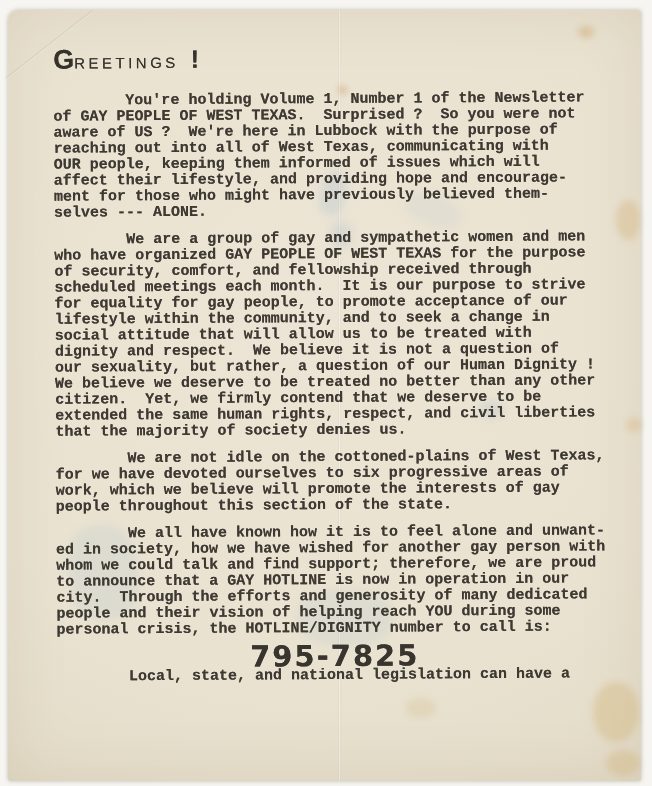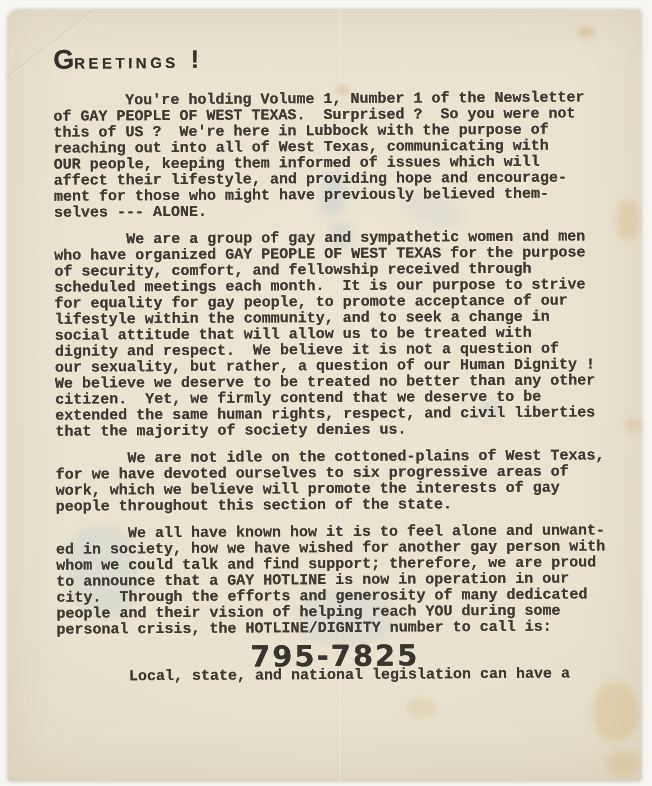--- a/index.html
+++ b/index.html
@@ -56,21 +56,21 @@
     font-size:15px;line-height:16px;
     text-shadow:0 0 .5px rgba(62,58,51,.75);
   }
   .heading{height:34px;margin-bottom:8px;white-space:nowrap}
   .h-initial{
     font-family:"Liberation Sans","DejaVu Sans",sans-serif;
     font-weight:700;font-size:27px;color:#35322c;
   }
   .h-rest{
     font-family:"Liberation Sans","DejaVu Sans",sans-serif;
-    font-weight:700;font-size:15px;letter-spacing:3.5px;color:#35322c;
+    font-weight:400;font-size:15px;letter-spacing:3.5px;color:#35322c;
   }
   .h-bang{
     font-family:"Liberation Sans","DejaVu Sans",sans-serif;
     font-weight:700;font-size:25px;color:#35322c;margin-left:12px;
   }
   .para{margin:0 0 11px 0}
   .tline{white-space:pre}
   .underline{text-decoration-thickness:1.5px;text-underline-offset:3px}
   .phone{
     font-family:"DejaVu Sans","Liberation Sans",sans-serif;
@@ -102,21 +102,21 @@
   <div class="bleed bleed-6"></div>
 
   <div class="content">
     <div class="heading">
       <span class="h-initial">G</span><span class="h-rest">REETINGS</span><span class="h-bang">!</span>
     </div>
 
     <div class="para">
         <div class="tline">        You're holding Volume 1, Number 1 of the Newsletter</div>
         <div class="tline">of GAY PEOPLE OF WEST TEXAS.  Surprised ?  So you were not</div>
-        <div class="tline"><span>this of </span><span class="underline">US</span><span> ?  We're here in Lubbock with the purpose of</span></div>
+        <div class="tline"><span>aware of </span><span class="underline">US</span><span> ?  We're here in Lubbock with the purpose of</span></div>
         <div class="tline">reaching out into all of West Texas, communicating with</div>
         <div class="tline"><span class="underline">OUR</span><span> people, keeping them informed of issues which will</span></div>
         <div class="tline">affect their lifestyle, and providing hope and encourage-</div>
         <div class="tline">ment for those who might have previously believed them-</div>
         <div class="tline">selves --- ALONE.</div>
       </div>
     <div class="para">
         <div class="tline">        We are a group of gay and sympathetic women and men</div>
         <div class="tline">who have organized GAY PEOPLE OF WEST TEXAS for the purpose</div>
         <div class="tline">of security, comfort, and fellowship received through</div>

